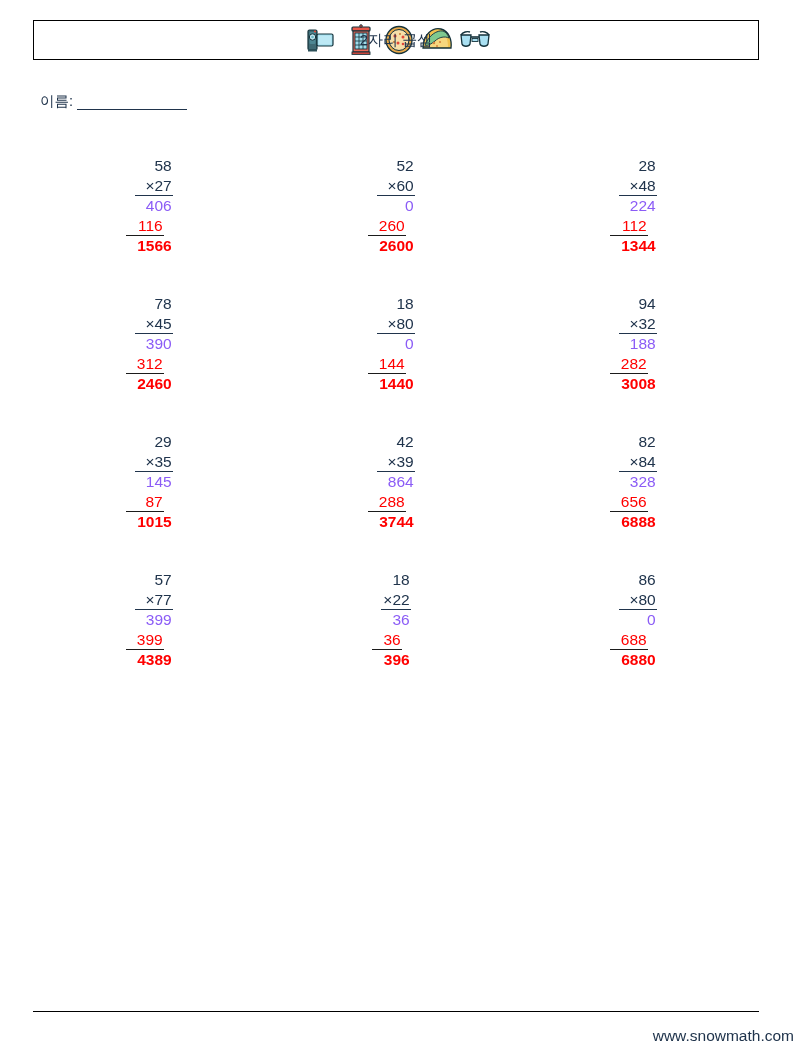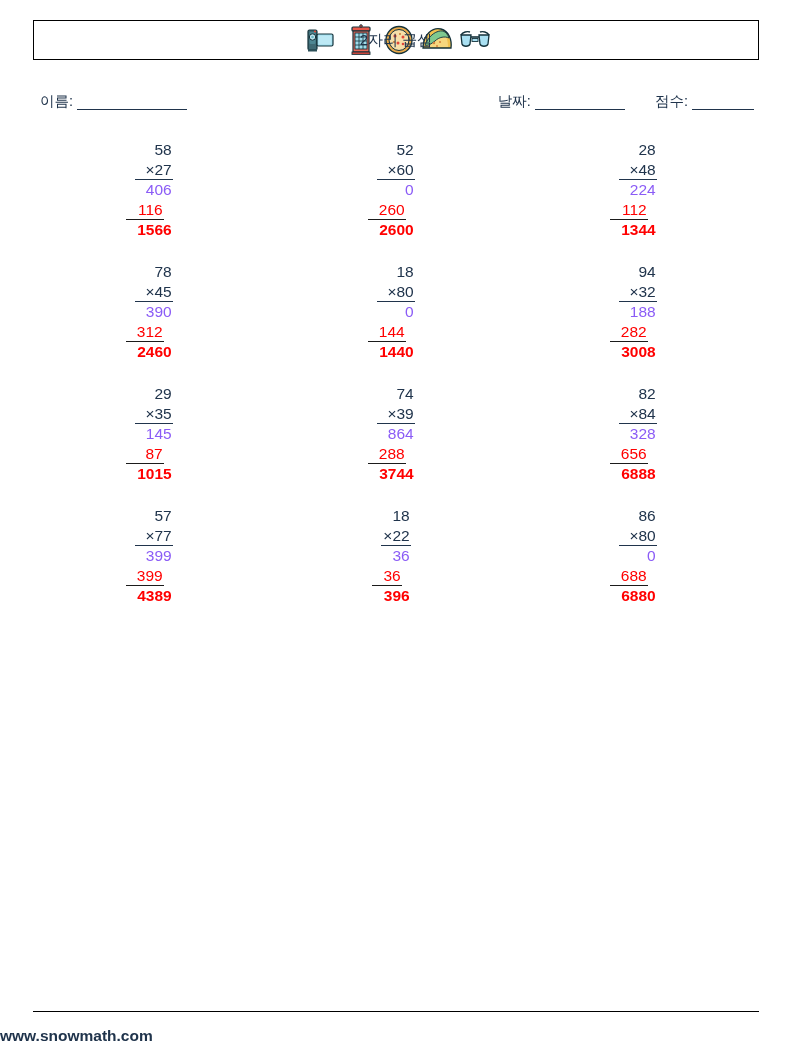--- a/index.html
+++ b/index.html
@@ -86,20 +86,21 @@
   
   .grid {
     position: absolute;
     left: 33px;
     top: 140px;
     width: 726px;
   }
   .prow {
     display: flex;
     height: 122px;
+    margin-top: 16px;
   }
   .cell {
     flex: 1 1 0;
     display: flex;
     justify-content: center;
   }
   .prob {
     display: inline-block;
     text-align: right;
     font-size: 15.5px;
@@ -124,23 +125,23 @@
     left: 33px;
     top: 1011px;
     width: 726px;
     border-top: 1.6px solid #000000;
   }
   .footer-text {
     position: absolute;
     left: 0;
     right: 0;
     top: 1027px;
-    text-align: left;
+    text-align: right;
     font-size: 15.5px;
-    font-weight: bold;
+    font-weight: normal;
     color: #20344c;
   }
 </style>
 </head>
 <body>
 
 <div class="header-box">
 
   <div class="icon-strip">
 
@@ -200,27 +201,20 @@
   </div>
 
   <div class="header-title">2자리 곱셈</div>
 </div>
 
 <div class="info-row">
   <div class="info-left">
     <span>이름:</span>
     <span class="blank-line bl-name">&nbsp;</span>
   </div>
-  <div class="info-right">
-    <span>날짜:</span>
-    <span class="blank-line bl-date">&nbsp;</span>
-    <span class="gap-lg"></span>
-    <span>점수:</span>
-    <span class="blank-line bl-score">&nbsp;</span>
-  </div>
 </div>
 
 <div class="grid">
 
   <div class="prow">
     <div class="cell">
       <div class="prob">
         <span class="ln top">58</span>
         <span class="ln mul">×27</span>
         <span class="ln part1">406</span>
@@ -283,21 +277,21 @@
       <div class="prob">
         <span class="ln top">29</span>
         <span class="ln mul">×35</span>
         <span class="ln part1">145</span>
         <span class="ln part2 shift">87</span>
         <span class="ln ans">1015</span>
       </div>
     </div>
     <div class="cell">
       <div class="prob">
-        <span class="ln top">74</span>
+        <span class="ln top">42</span>
         <span class="ln mul">×39</span>
         <span class="ln part1">864</span>
         <span class="ln part2 shift">288</span>
         <span class="ln ans">3744</span>
       </div>
     </div>
     <div class="cell">
       <div class="prob">
         <span class="ln top">82</span>
         <span class="ln mul">×84</span>

